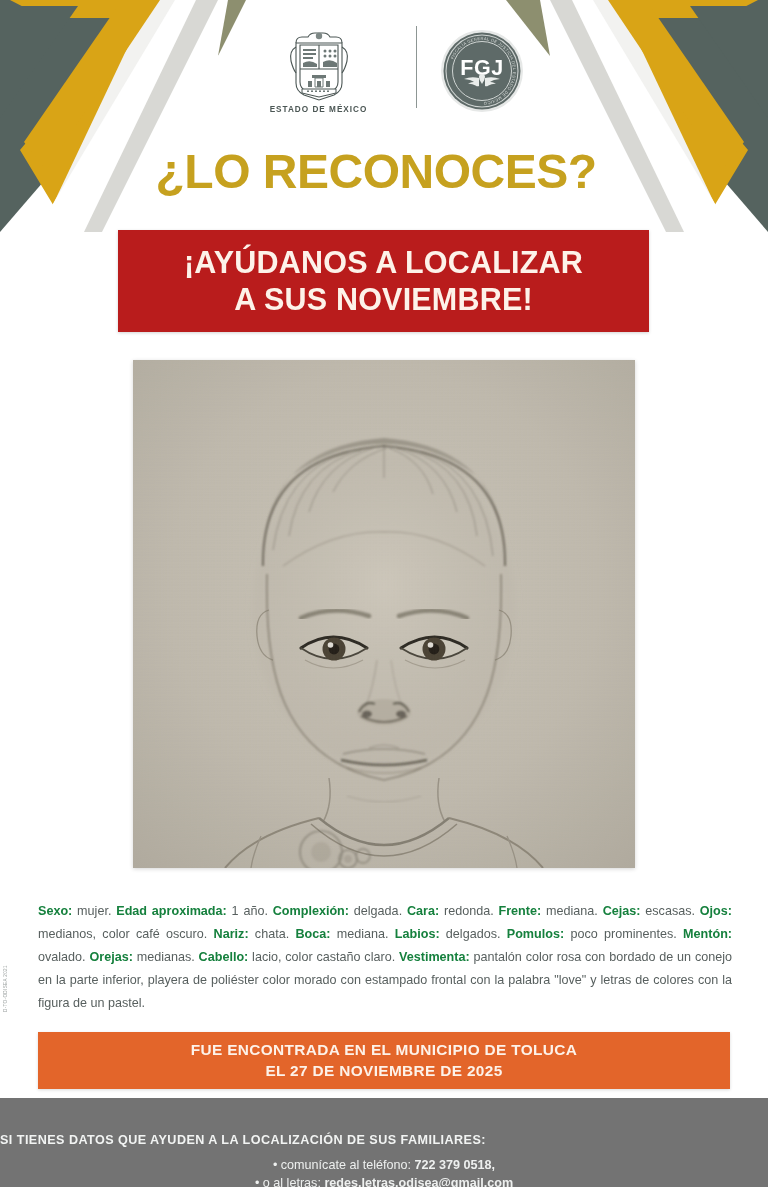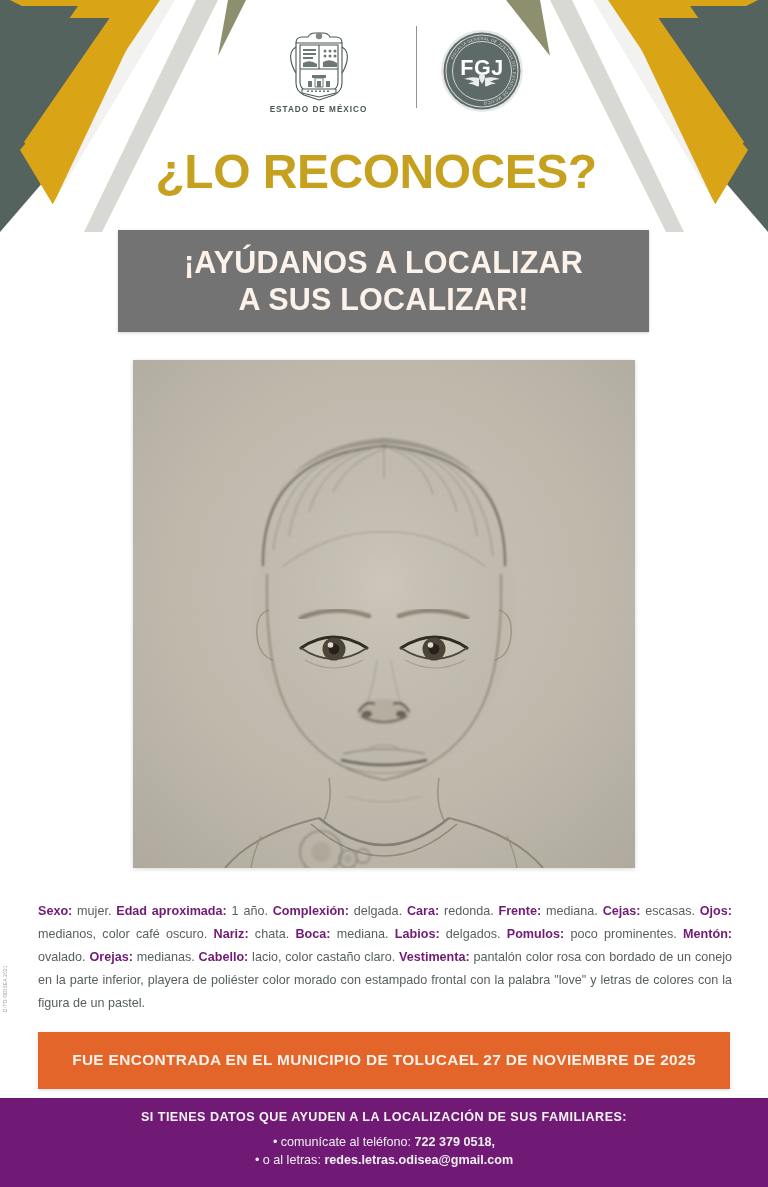--- a/index.html
+++ b/index.html
@@ -40,21 +40,21 @@
   .title-main {
     position:absolute; top:148px; left:0; width:752px;
     text-align:center; z-index:6;
     font-size:48px; font-weight:bold; letter-spacing:-0.5px;
     color:#c6a11f; line-height:1;
   }
 
   
   .banner-help {
     position:absolute; left:118px; top:230px; width:531px; height:102px;
-    background:#737373; z-index:6;
+    background:#b91c1c; z-index:6;
     display:flex; flex-direction:column; align-items:center; justify-content:center;
     box-shadow:0 1px 3px rgba(0,0,0,0.18);
   }
   .banner-help .line {
     color:#fdf2e9; font-weight:bold; font-size:30.5px;
     letter-spacing:0.2px; line-height:1.22; white-space:nowrap;
   }
 
   
   .portrait-frame {
@@ -63,40 +63,40 @@
     box-shadow:0 1px 4px rgba(0,0,0,0.17);
   }
   .portrait-frame svg { display:block; width:100%; height:100%; }
 
   
   .description {
     position:absolute; left:38px; top:900px; width:694px;
     font-size:12.6px; line-height:1.82;
     color:#575f5e; text-align:justify;
   }
-  .description b { color:#701a75; font-weight:bold; }
+  .description b { color:#15803d; font-weight:bold; }
 
   
   .banner-found {
     position:absolute; left:38px; top:1032px; width:692px; height:57px;
     background:#e3652a; z-index:5;
-    display:flex; align-items:center; justify-content:center;
+    display:flex; flex-direction:column; align-items:center; justify-content:center;
     box-shadow:0 1px 3px rgba(0,0,0,0.15);
   }
   .banner-found .line {
     color:#fdf2e9; font-weight:bold; font-size:15.4px;
     letter-spacing:0.35px; line-height:1.33; white-space:nowrap;
   }
 
   
   .footer {
     position:absolute; left:0; bottom:0; width:768px; height:89px;
-    background:#701a75; z-index:5;
-    display:flex; flex-direction:column; align-items:center;
-    padding-top:12px;
+    background:#737373; z-index:5;
+    display:flex; flex-direction:column; 
+    padding-top:35px;
   }
   .footer-title {
     color:#f2f4f3; font-weight:bold; font-size:12.6px;
     letter-spacing:0.45px; white-space:nowrap;
   }
   .footer-contacts { margin-top:10px; text-align:center; }
   .footer-contacts .row {
     color:#eef0ef; font-size:12.6px; line-height:1.42; white-space:nowrap;
   }
   .footer-contacts .row b { font-weight:bold; }
@@ -221,21 +221,21 @@
         <path d="M46 54 q6 -1 11 1.5 q-5 0.4 -7.5 2 q-2.2 1.4 -3.5 0.5 Z"></path>
       </g>
     </svg>
   </div>
 </div>
 
 <h1 class="title-main">¿LO RECONOCES?</h1>
 
 <div class="banner-help">
   <div class="line">¡AYÚDANOS A LOCALIZAR</div>
-  <div class="line">A SUS LOCALIZAR!</div>
+  <div class="line">A SUS NOVIEMBRE!</div>
 </div>
 
 <div class="portrait-frame">
   <svg viewBox="0 0 502 508" xmlns="http://www.w3.org/2000/svg">
     <defs>
       <radialGradient id="paperg" cx="50%" cy="45%" r="78%">
         <stop offset="0%" stop-color="#c9c3b7"></stop>
         <stop offset="55%" stop-color="#bfb9ad"></stop>
         <stop offset="100%" stop-color="#aea89c"></stop>
       </radialGradient>

